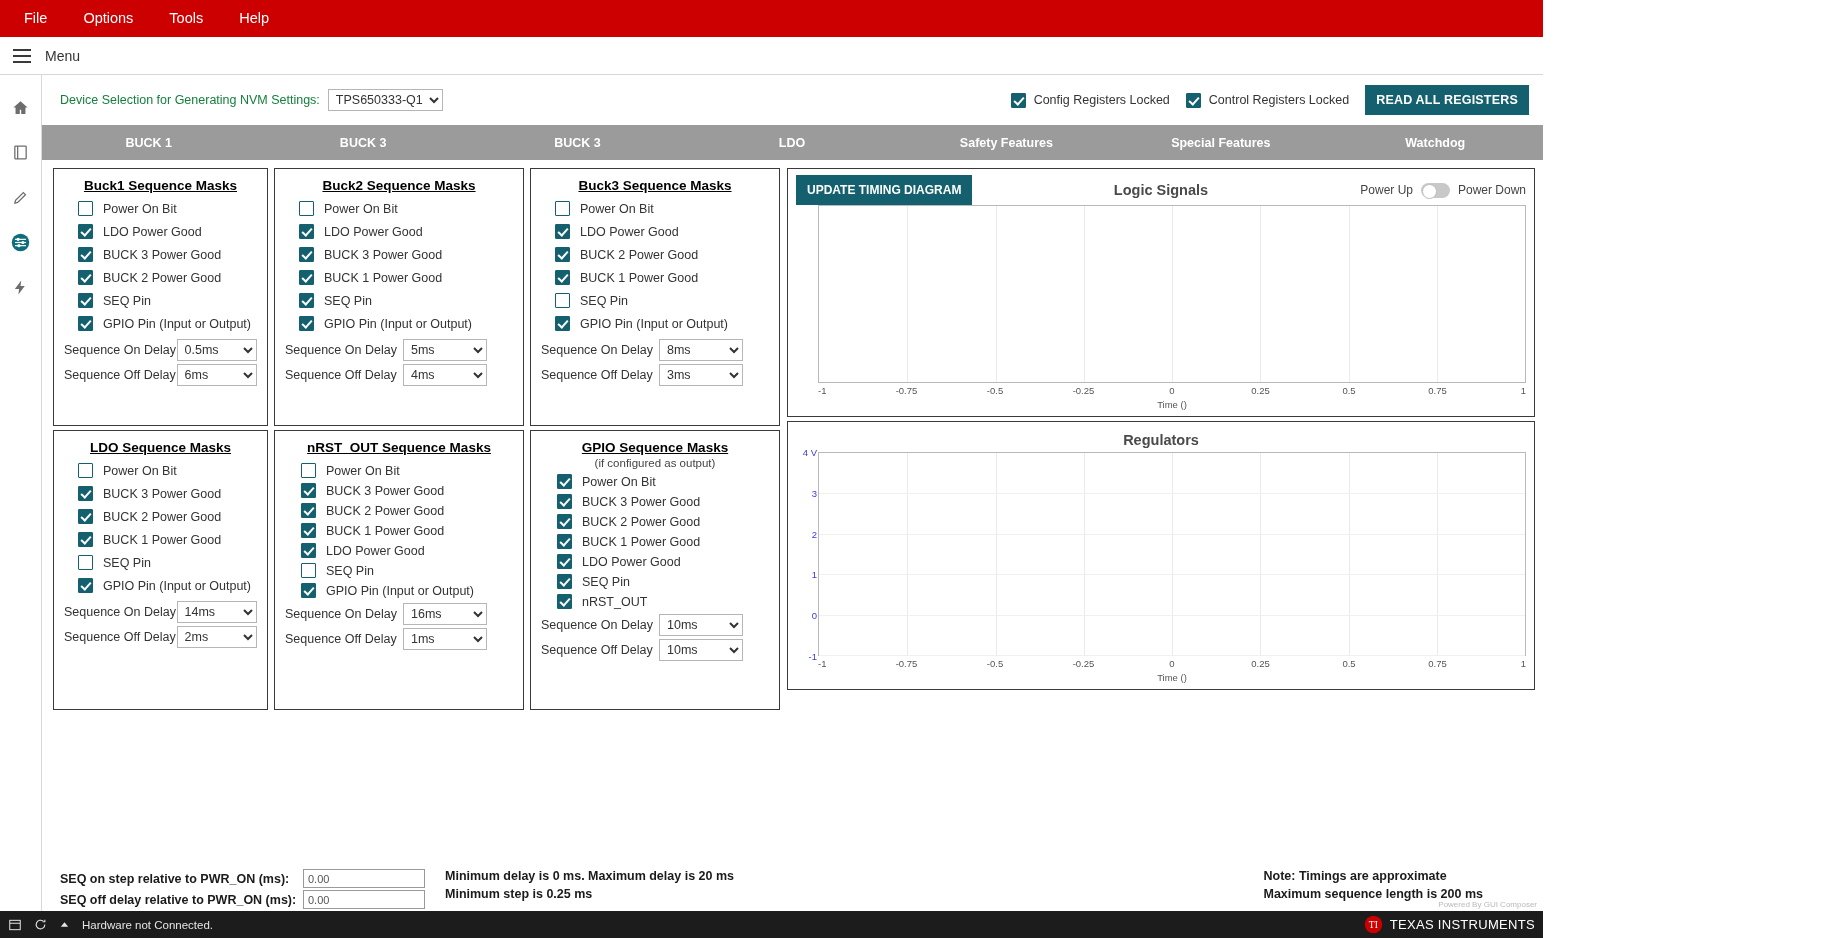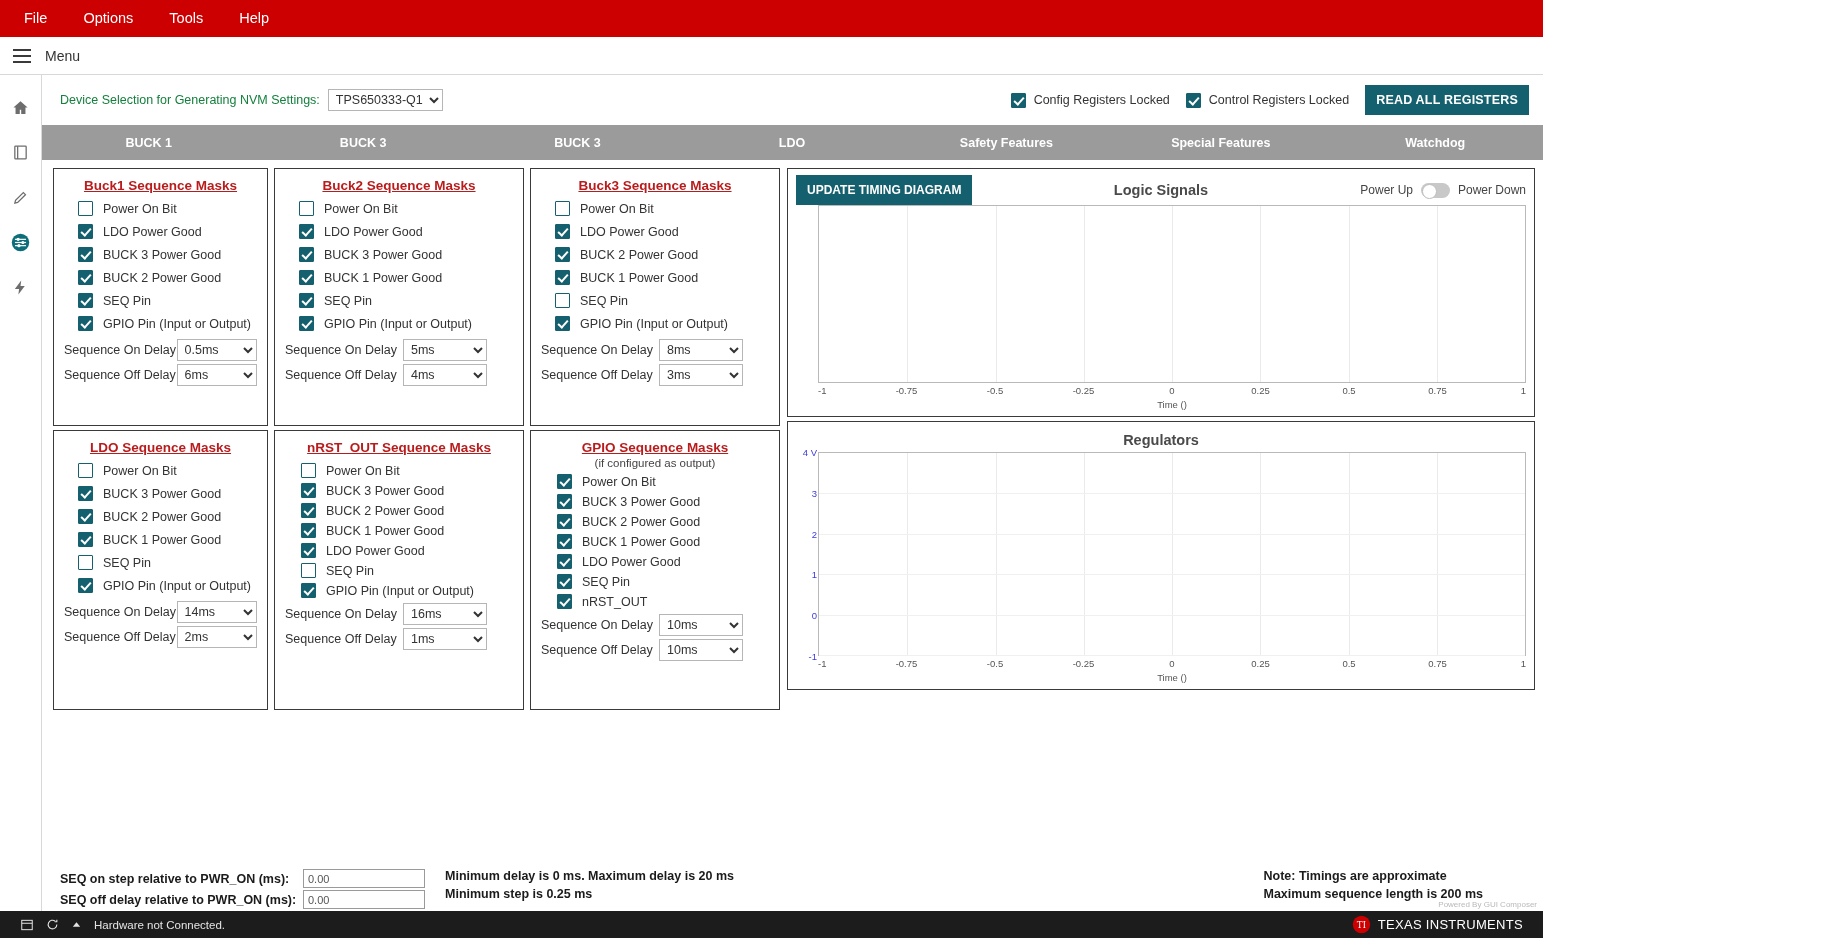--- a/index.html
+++ b/index.html
@@ -94,21 +94,21 @@
   
   .work { flex: 1; display: flex; padding: 8px 0 0 0; min-height: 0; }
   .leftcols { display: flex; gap: 0; padding-left: 8px; }
   .colgroup { display: flex; flex-direction: column; }
 
   .panel {
     border: 1.4px solid #3a3a3a; background: #ffffff; margin: 0 3px 4px 3px;
     padding: 9px 10px 8px 10px;
   }
   .ptitle {
-    text-align: center; font-size: 13.5px; font-weight: bold; color: #b91c1c;
+    text-align: center; font-size: 13.5px; font-weight: bold; color: #000000;
     text-decoration: underline; margin-bottom: 8px;
   }
   .psub { text-align: center; font-size: 11.5px; color: #444; margin: -6px 0 5px 0; }
 
   .row { display: flex; align-items: center; gap: 10px; }
   .row .cklabel { font-size: 12.5px; color: #333; }
 
   .delayrow { display: flex; align-items: center; margin-top: 3px; }
   .delayrow .dlbl { font-size: 12.5px; color: #333; width: 118px; }
   .delayrow select { width: 84px; }
@@ -178,21 +178,21 @@
   .notesA div, .notesB div { font-size: 12.5px; font-weight: bold; color: #1b1b1b; margin-bottom: 4px; }
   .notesB { margin-left: auto; padding-right: 60px; text-align: left; }
   .notesB div:last-child { text-align: right; }
   .powered {
     position: absolute; right: 6px; bottom: 2px; font-size: 8px; color: #b9b9b9;
   }
 
   
   .statusbar {
     height: 27px; background: #1c1c1c; color: #e4e4e4; display: flex; align-items: center;
-    padding: 0 20px; gap: 12px; flex: 0 0 27px; font-size: 11.5px;
+    padding: 0 8px; gap: 12px; flex: 0 0 27px; font-size: 11.5px;
   }
   .statusbar .sicon { display: flex; align-items: center; color: #e4e4e4; }
   .statusbar .ti {
     margin-left: auto; display: flex; align-items: center; gap: 7px;
     font-size: 13px; color: #ffffff; letter-spacing: .3px;
   }
   .ti-logo { width: 19px; height: 19px; }
 </style>
 </head>
 <body>

